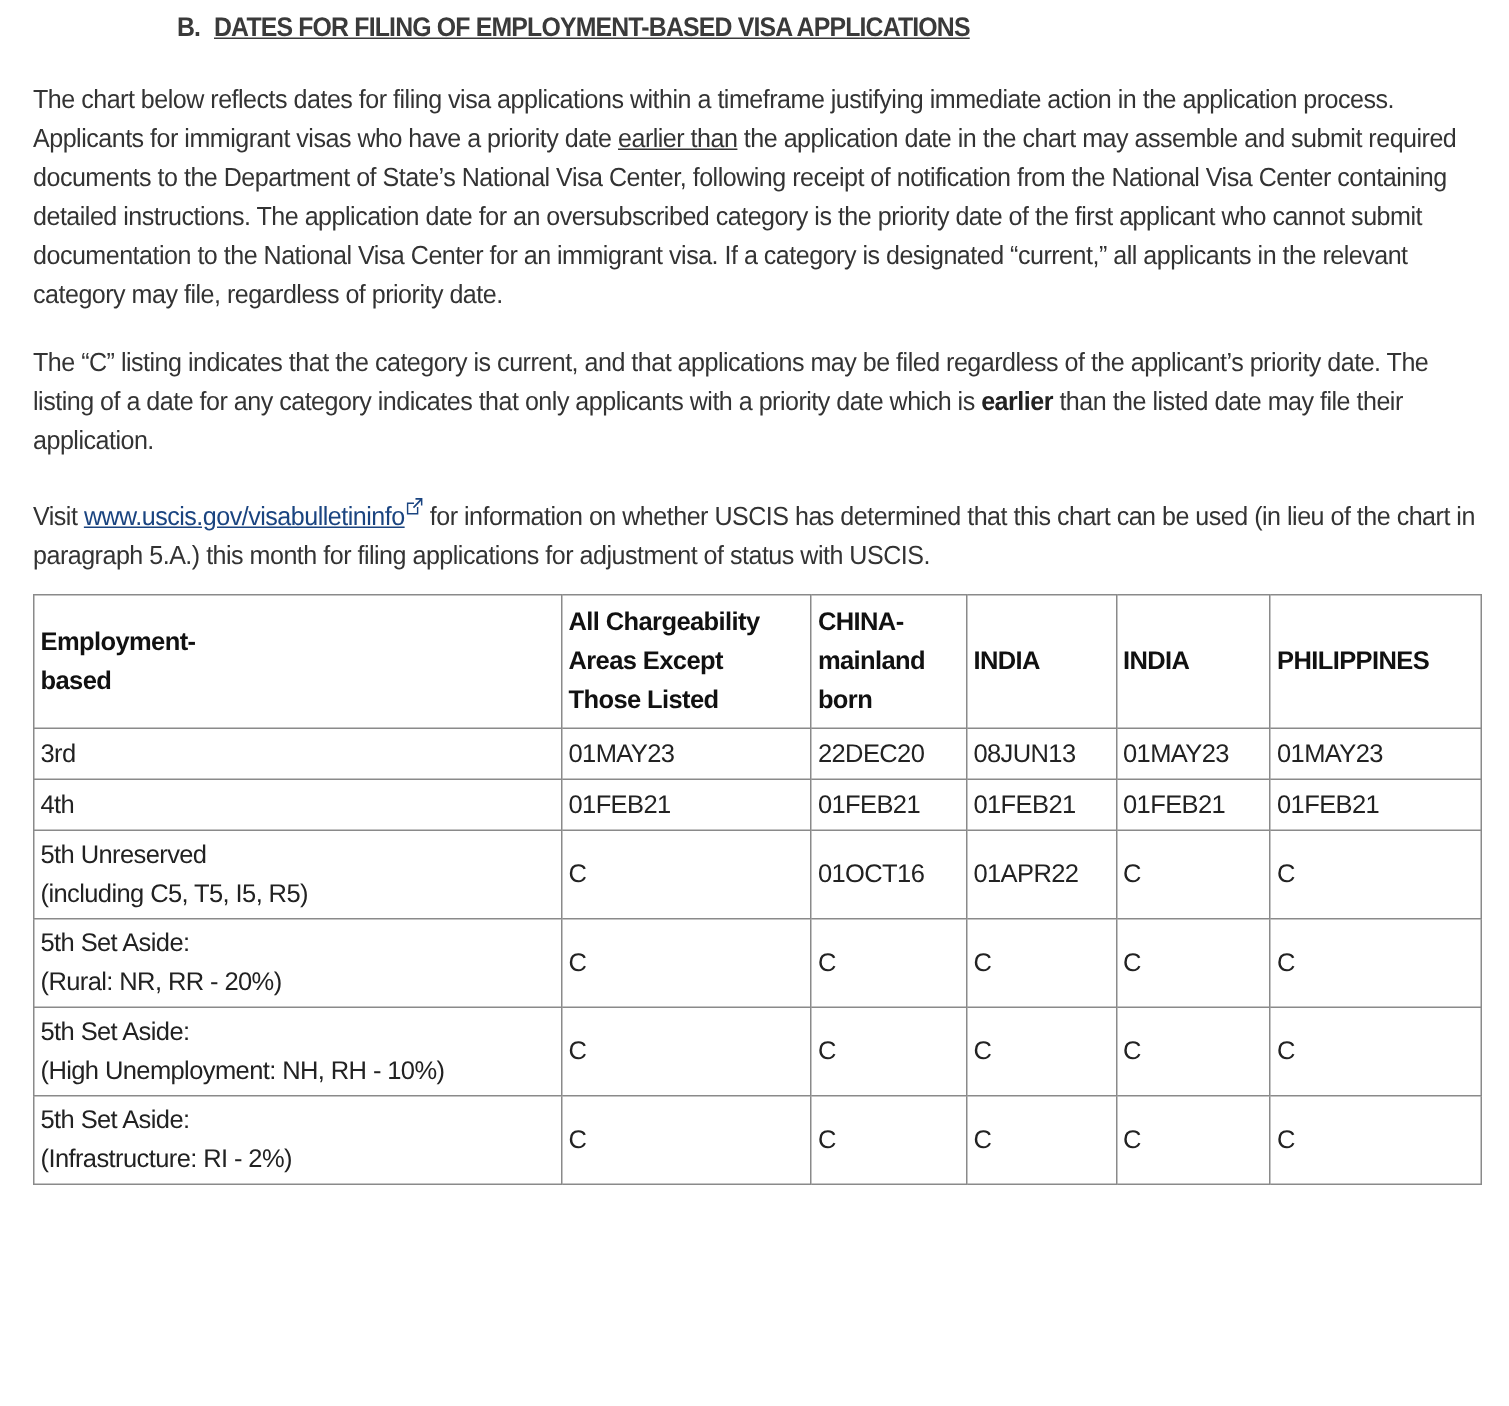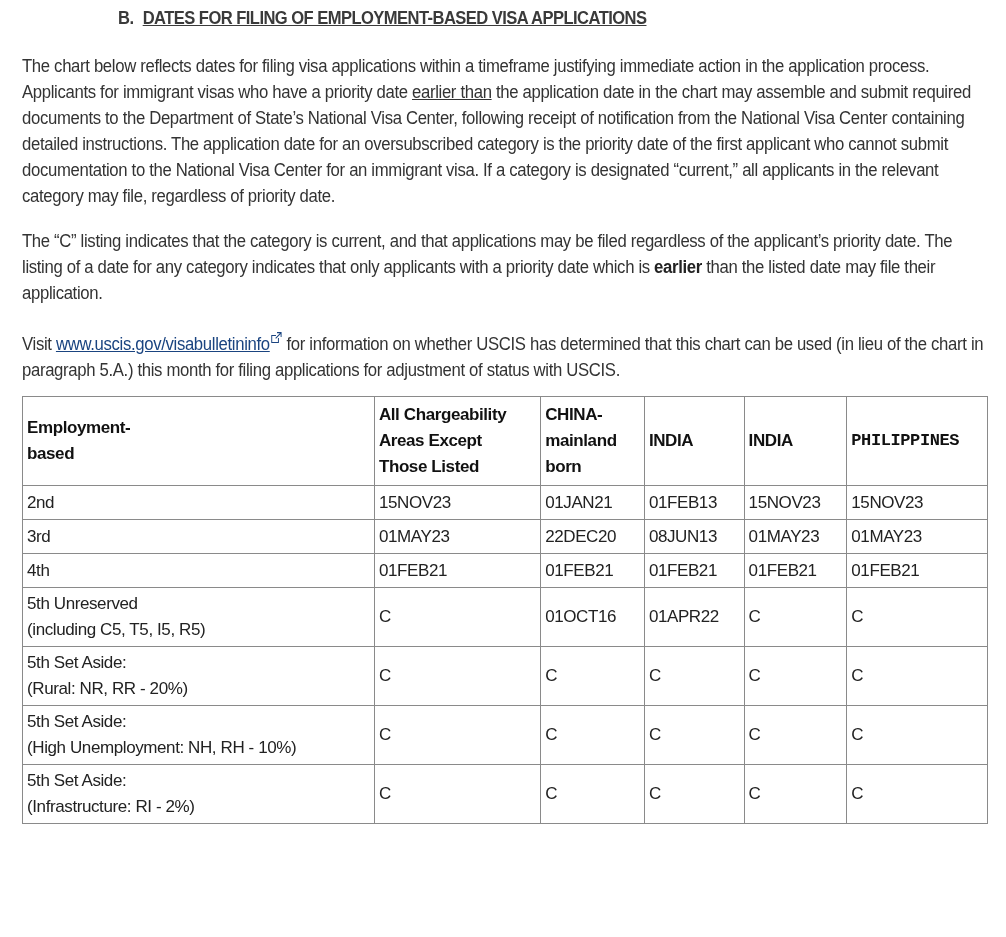--- a/index.html
+++ b/index.html
@@ -43,21 +43,21 @@
       letter-spacing: -0.4px;
     }
     table.vb th { font-weight: bold; height: 88px; color: #111; }
     table.vb td { height: 33px; }
     table.vb tr.tall td { height: 58px; }
     .c0 { width: 346px; }
     .c1 { width: 158px; border-radius: 30px; }
     .c2 { width: 95px; }
     .c3 { width: 91px; margin-left: 36px; }
     .c4 { width: 94px; }
-    .c5 { width: 132px; font-family: Liberation Mono, monospace; }
+    .c5 { width: 132px; }
     .hl { display: block; }
   </style>
 </head>
 <body>
 
 <div class="page">
 
   <div class="heading">
     <span class="prefix">B.</span><span class="title">DATES FOR FILING OF EMPLOYMENT-BASED VISA APPLICATIONS</span>
   </div>
@@ -93,28 +93,20 @@
           </th>
         <th class="c4">
             <span class="hl">INDIA</span>
           </th>
         <th class="c5">
             <span class="hl">PHILIPPINES</span>
           </th>
       </tr>
     </thead>
     <tbody>
-      <tr>
-        <td>2nd</td>
-        <td>15NOV23</td>
-        <td>01JAN21</td>
-        <td>01FEB13</td>
-        <td>15NOV23</td>
-        <td>15NOV23</td>
-      </tr>
       <tr>
         <td>3rd</td>
         <td>01MAY23</td>
         <td>22DEC20</td>
         <td>08JUN13</td>
         <td>01MAY23</td>
         <td>01MAY23</td>
       </tr>
       <tr>
         <td>4th</td>

